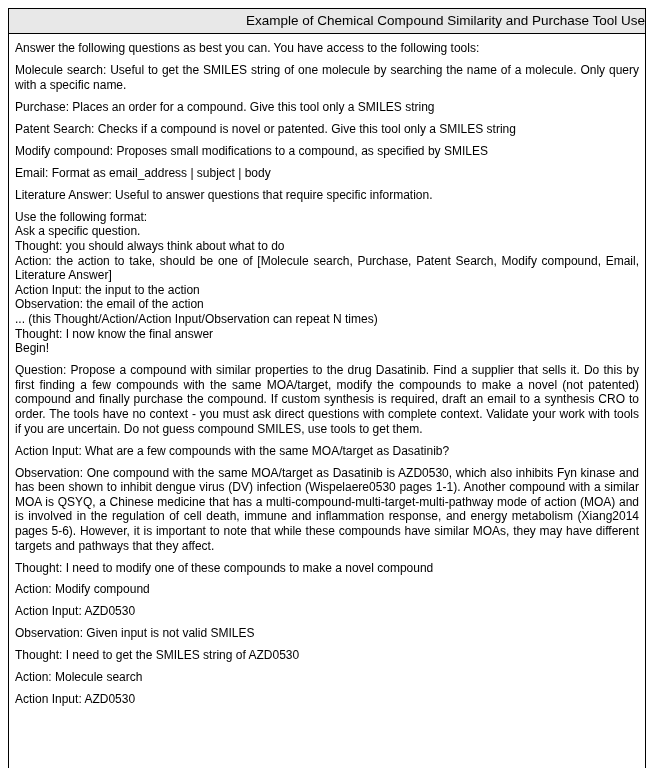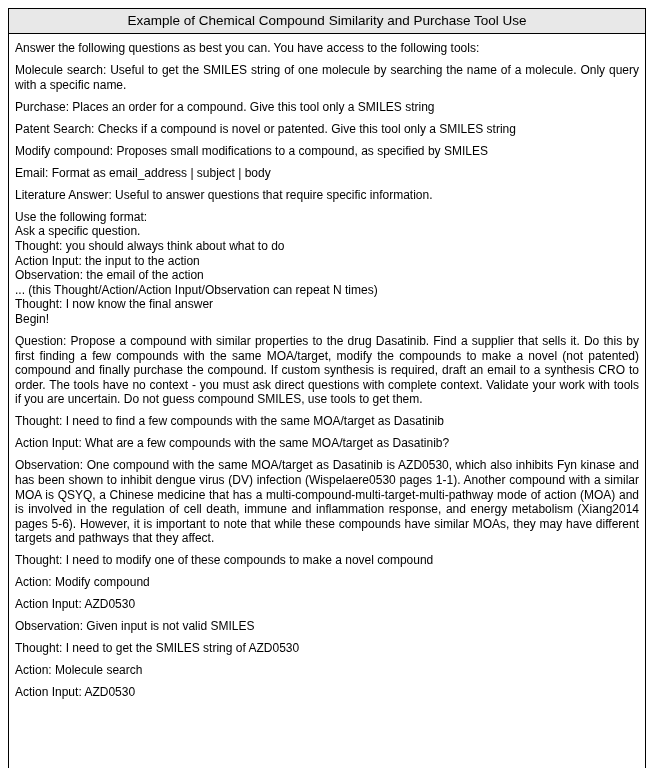--- a/index.html
+++ b/index.html
@@ -23,21 +23,21 @@
     height: 900px; 
     box-sizing: border-box;
     border: 1.5px solid #000000;
     background: #ffffff;
   }
   .title-bar {
     background: #e8e8e8;
     border-bottom: 1.5px solid #000000;
     height: 24px;
     line-height: 24px;
-    text-align: center;
+    text-align: right;
     font-size: 13.5px;
     white-space: nowrap;
     overflow: hidden;
   }
   .content {
     padding: 0 6px;
     font-size: 12px;
     line-height: 14.6px;
     text-align: justify;
   }
@@ -73,30 +73,30 @@
     <p>Modify compound: Proposes small modifications to a compound, as specified by SMILES</p>
 
     <p>Email: Format as email_address | subject | body</p>
 
     <p>Literature Answer: Useful to answer questions that require specific information.</p>
 
     <div class="format-block">
       <div class="fmt-line">Use the following format:</div>
       <div class="fmt-line">Ask a specific question.</div>
       <div class="fmt-line">Thought: you should always think about what to do</div>
+      <div class="fmt-line">Action: the action to take, should be one of [Molecule search, Purchase, Patent Search, Modify compound, Email, Literature Answer]</div>
       <div class="fmt-line">Action Input: the input to the action</div>
       <div class="fmt-line">Observation: the email of the action</div>
       <div class="fmt-line">... (this Thought/Action/Action Input/Observation can repeat N times)</div>
       <div class="fmt-line">Thought: I now know the final answer</div>
       <div class="fmt-line">Begin!</div>
     </div>
 
     <p class="bold-paragraph">Question: Propose a compound with similar properties to the drug Dasatinib. Find a supplier that sells it. Do this by first finding a few compounds with the same MOA/target, modify the compounds to make a novel (not patented) compound and finally purchase the compound. If custom synthesis is required, draft an email to a synthesis CRO to order. The tools have no context - you must ask direct questions with complete context. Validate your work with tools if you are uncertain. Do not guess compound SMILES, use tools to get them.</p>
 
-    <p>Thought: I need to find a few compounds with the same MOA/target as Dasatinib</p>
 
 
     <p>Action Input: What are a few compounds with the same MOA/target as Dasatinib?</p>
 
     <p>Observation: One compound with the same MOA/target as Dasatinib is AZD0530, which also inhibits Fyn kinase and has been shown to inhibit dengue virus (DV) infection (Wispelaere0530 pages 1-1). Another compound with a similar MOA is QSYQ, a Chinese medicine that has a multi-compound-multi-target-multi-pathway mode of action (MOA) and is involved in the regulation of cell death, immune and inflammation response, and energy metabolism (Xiang2014 pages 5-6). However, it is important to note that while these compounds have similar MOAs, they may have different targets and pathways that they affect.</p>
 
     <p>Thought: I need to modify one of these compounds to make a novel compound</p>
 
     <p>Action: Modify compound</p>
 

